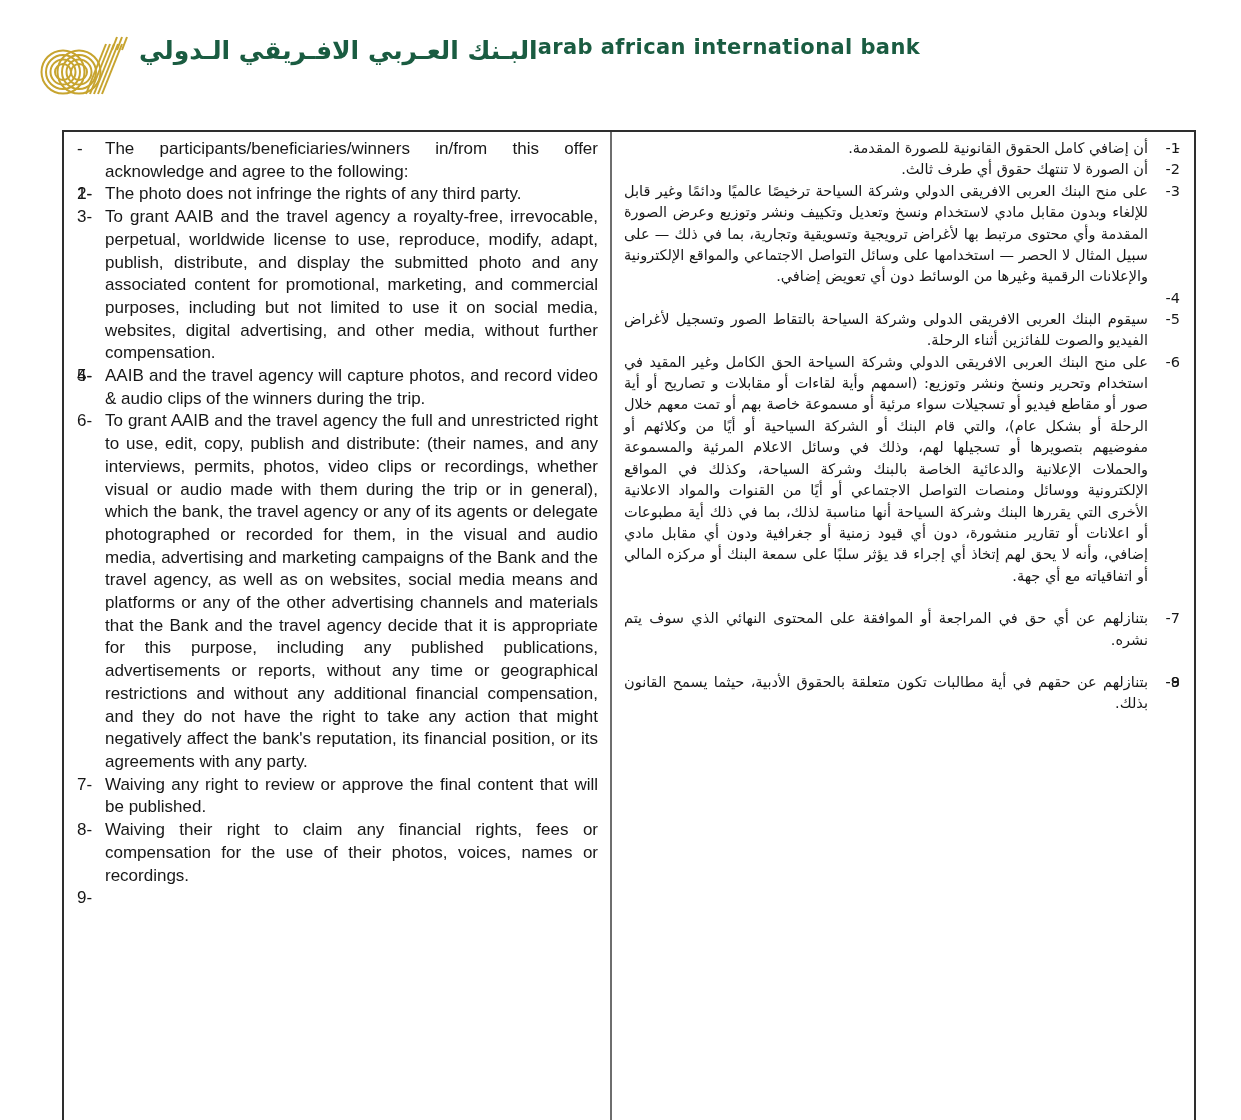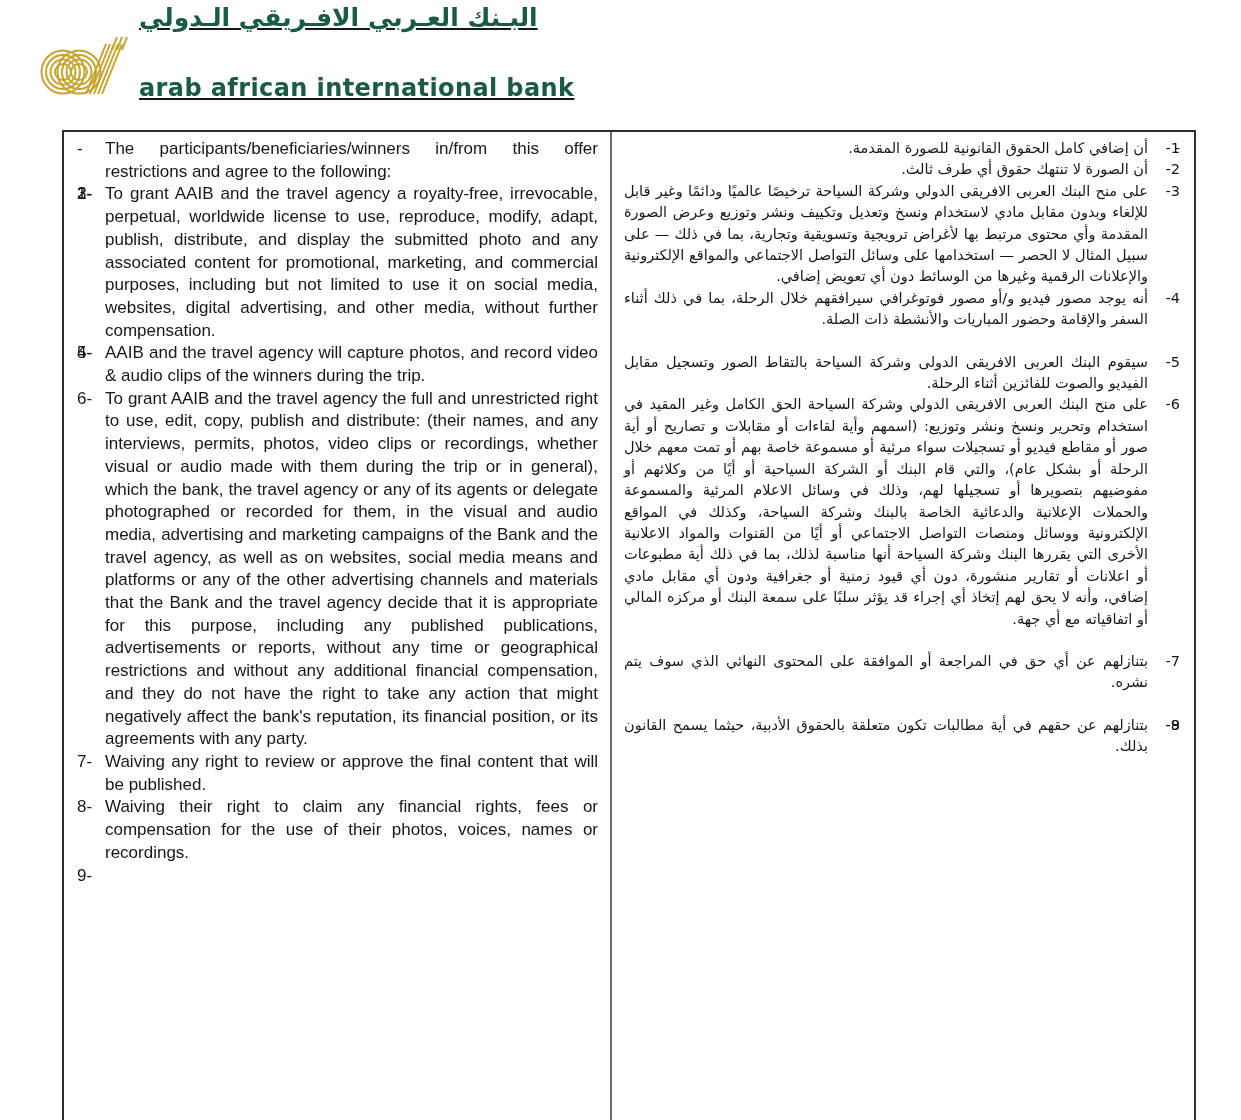--- a/index.html
+++ b/index.html
@@ -9,25 +9,25 @@
     --border-dark:#2e2e2e;
     --border-mid:#6e6e6e;
   }
   *{box-sizing:border-box;margin:0;padding:0;}
   html,body{width:1241px;height:1120px;overflow:hidden;background:#ffffff;}
   body{position:relative;font-family:"Liberation Sans",sans-serif;color:var(--ink);}
 
   
   .logo{position:absolute;left:36px;top:36px;display:flex;align-items:flex-start;gap:7px;}
   .logo-emblem{width:96px;height:64px;}
-  .logo-text{display:flex;flex-direction:column;justify-content:flex-end;height:64px;text-decoration:underline;}
+  .logo-text{display:flex;flex-direction:row;justify-content:space-between;height:64px;}
   .logo-ar{font-family:"DejaVu Sans",sans-serif;font-weight:bold;color:var(--brand-green);
            font-size:25px;line-height:30px;direction:rtl;text-align:left;white-space:nowrap;}
   .logo-en{font-family:"DejaVu Sans",sans-serif;font-weight:bold;color:var(--brand-green);
-           font-size:24px;line-height:23px;letter-spacing:.4px;white-space:nowrap;margin-top:44px;}
+           font-size:21px;line-height:23px;letter-spacing:.4px;white-space:nowrap;}
 
   
   .doc-table{position:absolute;left:62px;top:130px;width:1134px;height:990px;
              border:2px solid var(--border-dark);border-bottom:none;display:flex;background:#fff;}
   .col{height:100%;}
   .col-en{width:548px;border-right:2px solid var(--border-mid);
           padding:6px 12px 0 12px;font-size:17px;line-height:22.7px;}
   .col-ar{flex:1;padding:6px 13px 0 12px;direction:rtl;
           font-family:"DejaVu Sans",sans-serif;font-size:14.5px;line-height:21.4px;}
 
@@ -64,27 +64,28 @@
     <div class="logo-ar">البـنك العـربي الافـريقي الـدولي</div>
     <div class="logo-en">arab african international bank</div>
   </div>
 </div>
 
 <div class="doc-table">
 
   <div class="col col-en">
     <div class="item">
       <span class="marker">-</span>
-      <span>The participants/beneficiaries/winners in/from this offer restrictions and agree to the following:</span>
+      <span>The participants/beneficiaries/winners in/from this offer acknowledge and agree to the following:</span>
     </div>
     <div class="item">
       <span class="marker">1-</span>
     </div>
     <div class="item">
       <span class="marker">2-</span>
+      <span>The photo does not infringe the rights of any third party.</span>
     </div>
     <div class="item">
       <span class="marker">3-</span>
       <span>To grant AAIB and the travel agency a royalty-free, irrevocable, perpetual, worldwide license to use, reproduce, modify, adapt, publish, distribute, and display the submitted photo and any associated content for promotional, marketing, and commercial purposes, including but not limited to use it on social media, websites, digital advertising, and other media, without further compensation.</span>
     </div>
     <div class="item">
       <span class="marker">4-</span>
     </div>
     <div class="item">
       <span class="marker">5-</span>
@@ -118,25 +119,24 @@
     <div class="item">
       <span class="marker">-2</span>
       <span>أن الصورة لا تنتهك حقوق أي طرف ثالث.</span>
     </div>
     <div class="item">
       <span class="marker">-3</span>
       <span>على منح البنك العربى الافريقى الدولي وشركة السياحة ترخيصًا عالميًا ودائمًا وغير قابل للإلغاء وبدون مقابل مادي لاستخدام ونسخ وتعديل وتكييف ونشر وتوزيع وعرض الصورة المقدمة وأي محتوى مرتبط بها لأغراض ترويجية وتسويقية وتجارية، بما في ذلك — على سبيل المثال لا الحصر — استخدامها على وسائل التواصل الاجتماعي والمواقع الإلكترونية والإعلانات الرقمية وغيرها من الوسائط دون أي تعويض إضافي.</span>
     </div>
     <div class="item">
       <span class="marker">-4</span>
-      <span>أنه يوجد مصور فيديو و/أو مصور فوتوغرافي سيرافقهم خلال الرحلة، بما في ذلك أثناء السفر والإقامة وحضور المباريات والأنشطة ذات الصلة.</span>
     </div>
     <div class="item gap">
       <span class="marker">-5</span>
-      <span>سيقوم البنك العربى الافريقى الدولى وشركة السياحة بالتقاط الصور وتسجيل مقابل الفيديو والصوت للفائزين أثناء الرحلة.</span>
+      <span>سيقوم البنك العربى الافريقى الدولى وشركة السياحة بالتقاط الصور وتسجيل لأغراض الفيديو والصوت للفائزين أثناء الرحلة.</span>
     </div>
     <div class="item">
       <span class="marker">-6</span>
       <span>على منح البنك العربى الافريقى الدولي وشركة السياحة الحق الكامل وغير المقيد في استخدام وتحرير ونسخ ونشر وتوزيع: (اسمهم وأية لقاءات أو مقابلات و تصاريح أو أية صور أو مقاطع فيديو أو تسجيلات سواء مرئية أو مسموعة خاصة بهم أو تمت معهم خلال الرحلة أو بشكل عام)، والتي قام البنك أو الشركة السياحية أو أيًا من وكلائهم أو مفوضيهم بتصويرها أو تسجيلها لهم، وذلك في وسائل الاعلام المرئية والمسموعة والحملات الإعلانية والدعائية الخاصة بالبنك وشركة السياحة، وكذلك في المواقع الإلكترونية ووسائل ومنصات التواصل الاجتماعي أو أيًا من القنوات والمواد الاعلانية الأخرى التي يقررها البنك وشركة السياحة أنها مناسبة لذلك، بما في ذلك أية مطبوعات أو اعلانات أو تقارير منشورة، دون أي قيود زمنية أو جغرافية ودون أي مقابل مادي إضافي، وأنه لا يحق لهم إتخاذ أي إجراء قد يؤثر سلبًا على سمعة البنك أو مركزه المالي أو اتفاقياته مع أي جهة.</span>
     </div>
     <div class="item gap">
       <span class="marker">-7</span>
       <span>بتنازلهم عن أي حق في المراجعة أو الموافقة على المحتوى النهائي الذي سوف يتم نشره.</span>
     </div>
     <div class="item gap">

